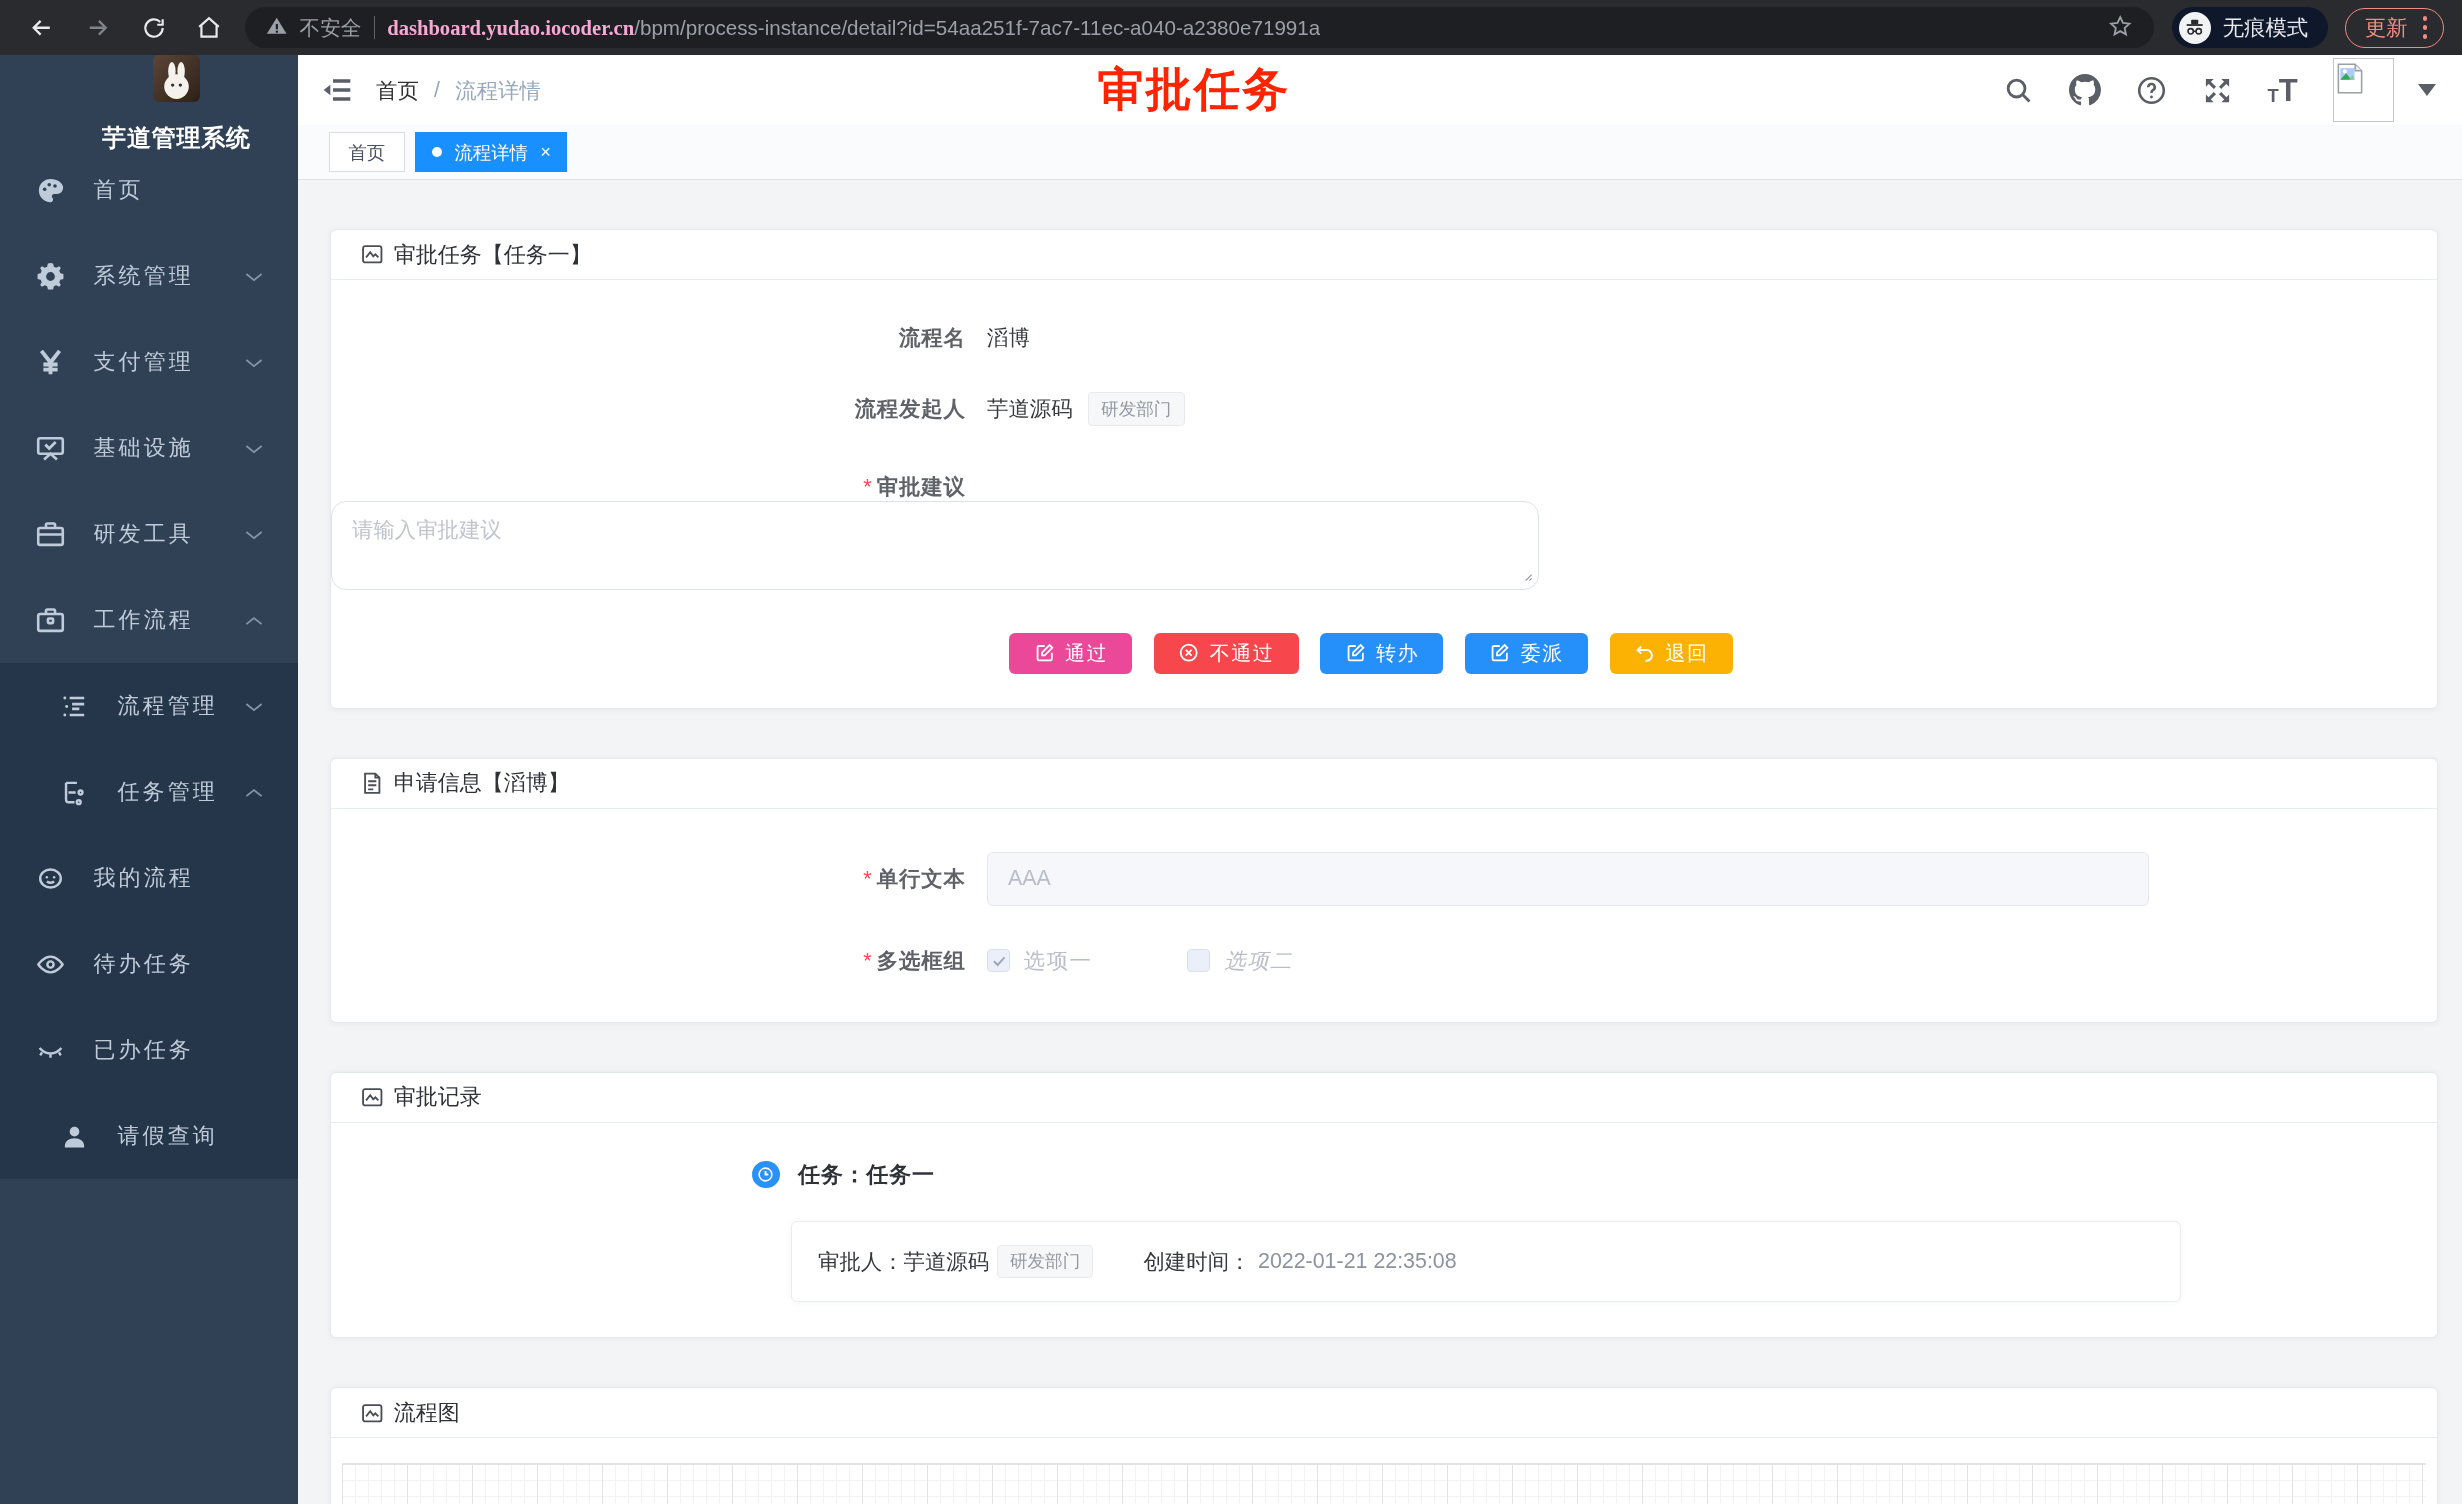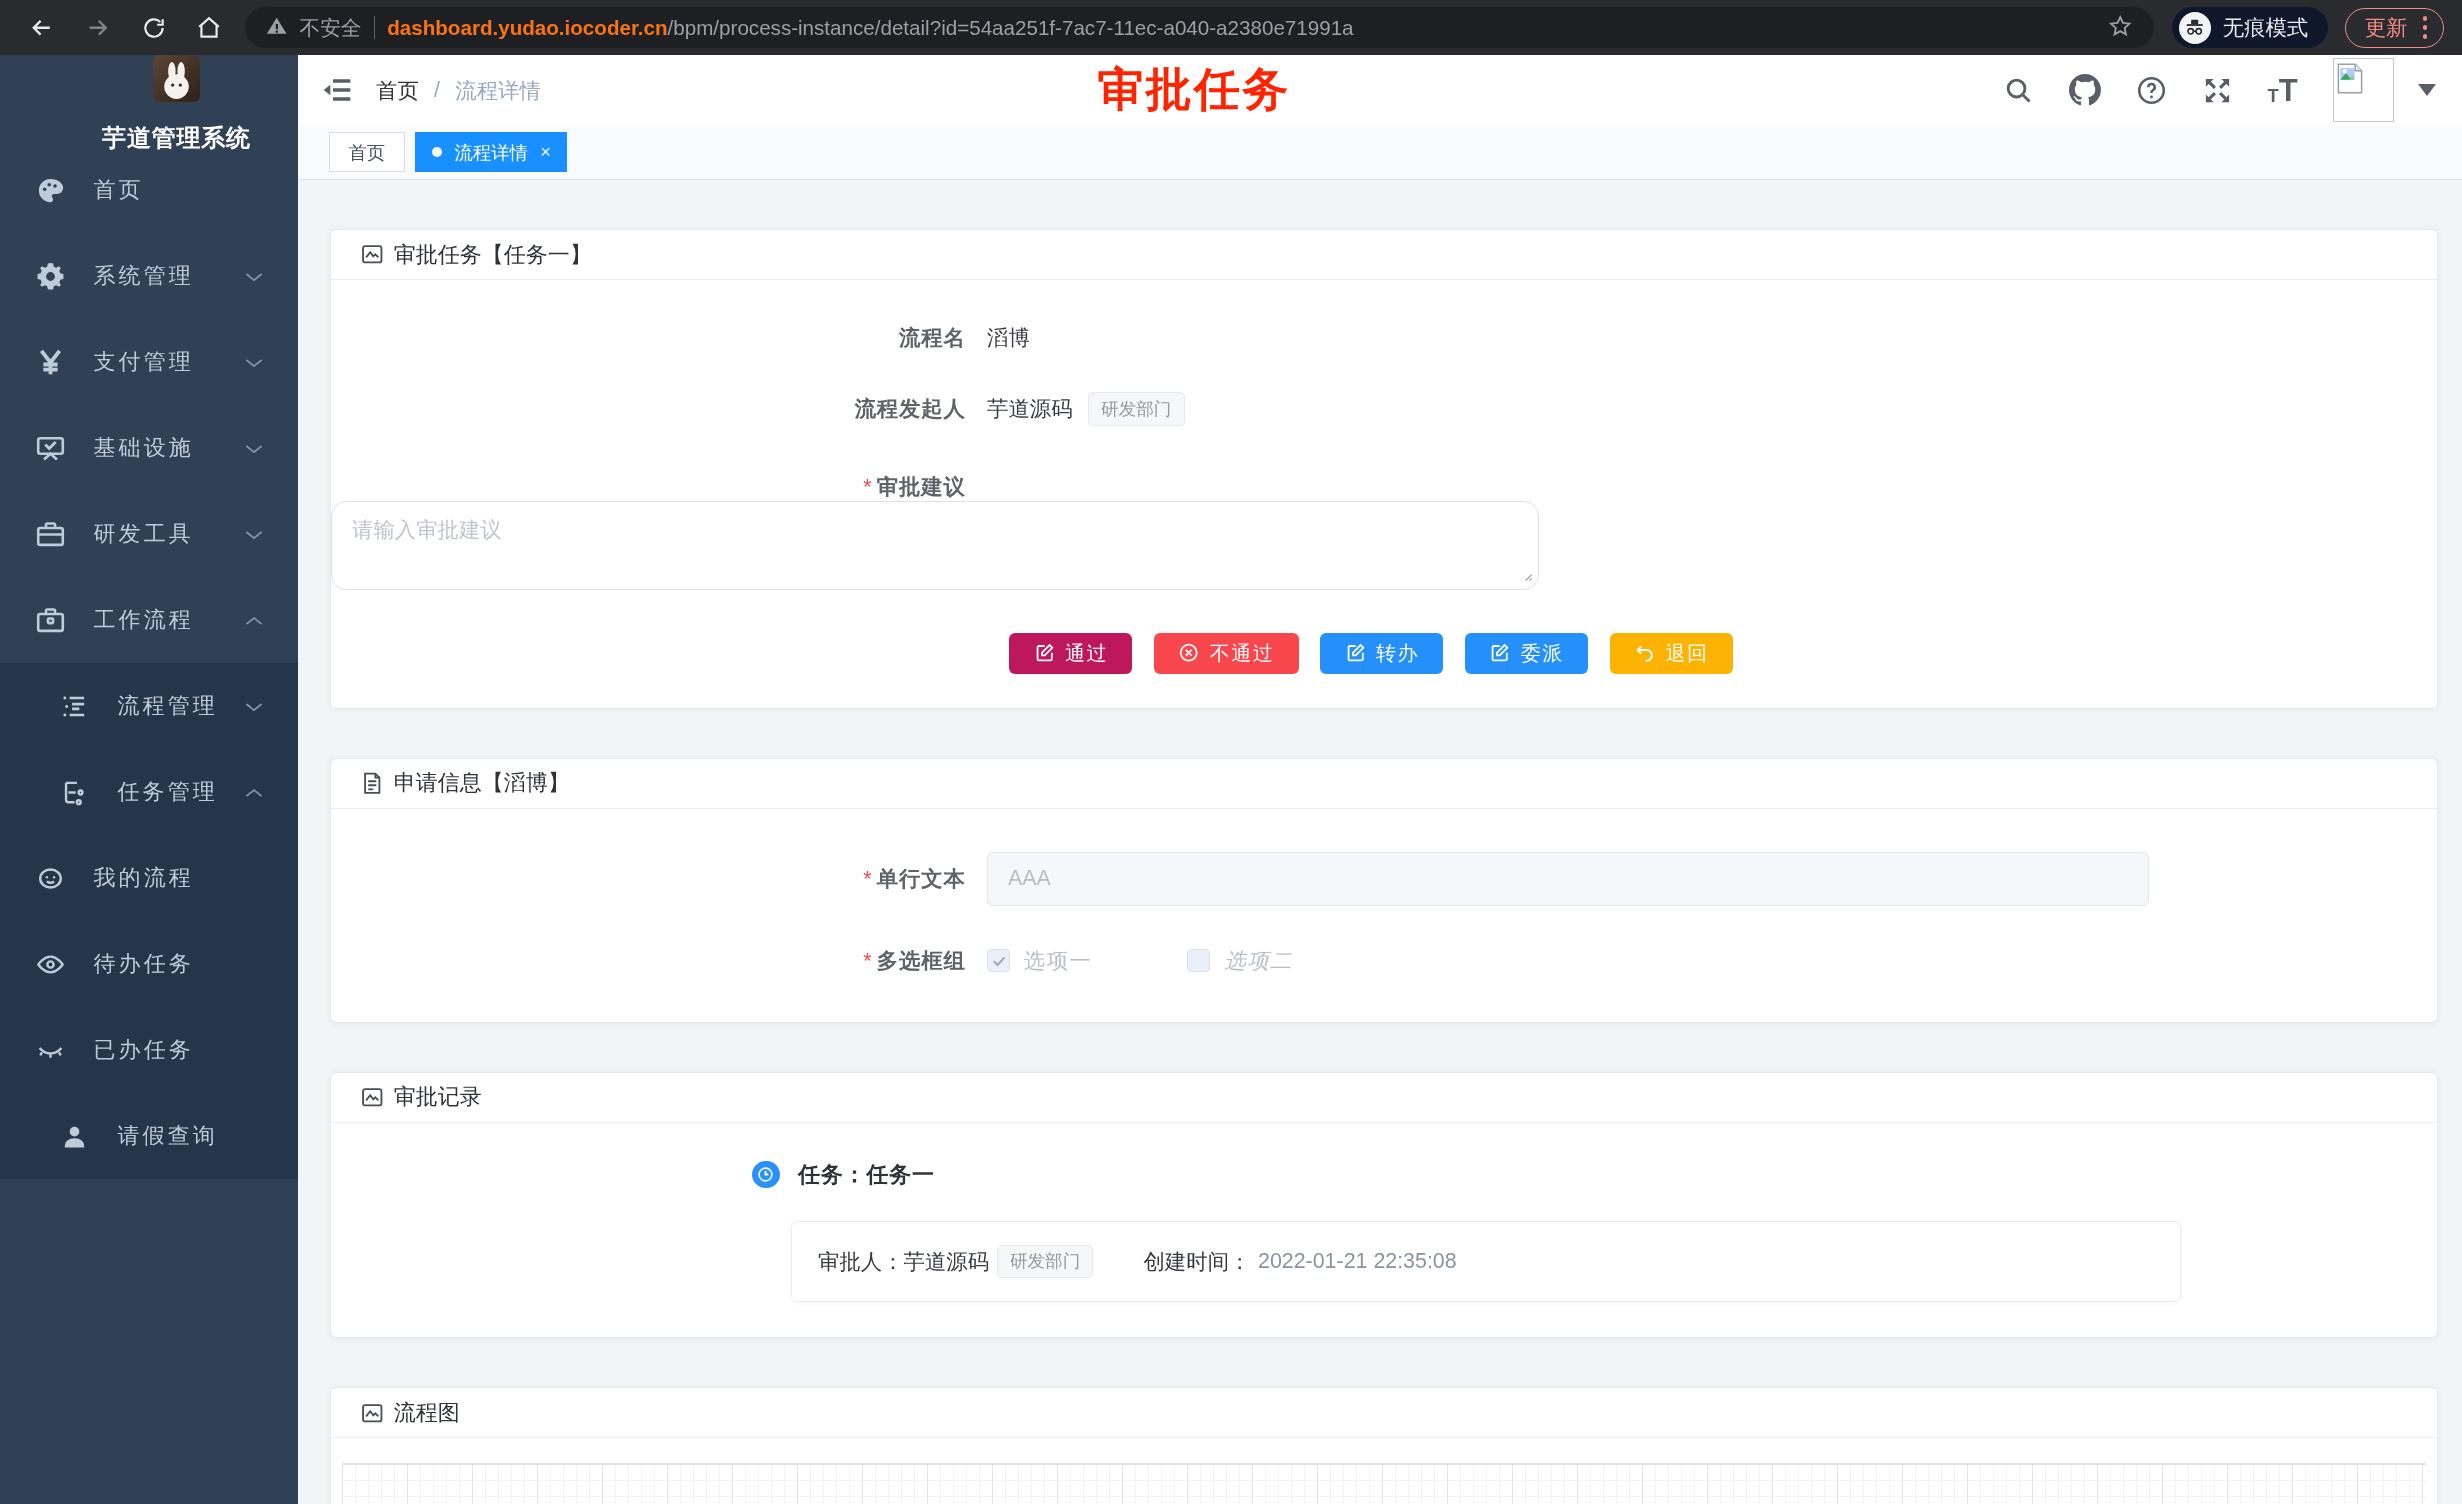--- a/index.html
+++ b/index.html
@@ -6,21 +6,21 @@
   html,body { width:2462px; height:1505px; overflow:hidden; font-family:"Liberation Sans","DejaVu Sans",sans-serif; background:#f3f4f6; }
 
   
   .browser { position:absolute; top:0; left:0; width:2462px; height:55px; background:#2a2b2e; display:flex; align-items:center; padding:0 18.4px; z-index:50; }
   .nav-icons { display:flex; align-items:center; gap:29px; margin-left:9.2px; flex:none; }
   .nav-icons svg { display:block; }
   .url-pill { flex:1; margin:0 18.4px 0 23px; height:41px; border-radius:20.6px; background:#1e1f23; display:flex; align-items:center; padding:0 21.4px; gap:12.2px; min-width:0; }
   .sec-label { color:#9aa0a6; font-size:20.6px; flex:none; }
   .url-div { width:1.5px; height:23px; background:#5f6368; flex:none; }
   .url-text { font-size:20.6px; white-space:nowrap; overflow:hidden; text-overflow:ellipsis; }
-  .url-domain { color:#f97316; font-weight:700; }
+  .url-domain { color:#f9a8d4; font-weight:700;font-family:Liberation Serif, serif; }
   .url-path { color:#9aa0a6; }
   .star { margin-left:auto; flex:none; }
   .incog-chip { flex:none; height:41px; border-radius:20.6px; background:#0f172a; display:flex; align-items:center; gap:12.2px; padding:0 20px 0 6.1px; color:#e8eaed; font-size:21.4px; margin-right:17px; }
   .incog-badge { width:32px; height:32px; border-radius:50%; background:#f1f3f4; display:flex; align-items:center; justify-content:center; }
   .update-pill { flex:none; height:40px; border-radius:20px; border:1.5px solid #f28b82; color:#f28b82; display:flex; align-items:center; gap:15.3px; padding:0 15.3px 0 18.4px; font-size:21.4px; }
   .dots3 { display:flex; flex-direction:column; gap:4.6px; }
   .dots3 i { width:4.6px; height:4.6px; border-radius:50%; background:#f28b82; }
 
   
   .sidebar { position:absolute; top:55px; left:0; width:298px; height:1450px; background:#304156; overflow:hidden; }
@@ -71,21 +71,21 @@
   .req { color:#f3494d; margin-right:4.6px; font-weight:400; }
   .form-value { font-size:21.4px; color:#36393d; display:flex; align-items:center; gap:15.3px; }
   .tag { font-size:17.6px; color:#9398a0; background:#f6f7f8; border:0.8px solid #e7e9ec; border-radius:4.6px; padding:3.8px 12.2px; white-space:nowrap; }
   .ta-wrap { position:relative; }
   textarea.suggest { width:1208px; height:89px; border:1.5px solid #dde1e8; border-radius:15px; font-size:21.4px; font-family:inherit; color:#303133; padding:13.8px 20px; resize:none; outline:none; }
   textarea.suggest::placeholder { color:#c0c4cc; }
   .ta-resize { position:absolute; right:6.1px; bottom:7.6px; color:#8f949b; }
   .btn-row { display:flex; gap:21.4px; margin-left:678px; margin-top:27.5px; }
   .btn { height:41px; border:none; border-radius:6.1px; color:#fff; font-size:20px; font-family:inherit; display:inline-flex; align-items:center; gap:10px; padding:0 24.5px; cursor:pointer; letter-spacing:1.5px; }
   .btn svg { flex:none; }
-  .btn-approve { background:#be185d; }
+  .btn-approve { background:#ec4899; }
   .btn-reject { background:#f8474c; }
   .btn-transfer, .btn-delegate { background:#2590f9; }
   .btn-back { background:#fcb202; }
 
   
   .card2-body { padding:43px 0 47px; }
   .input-disabled { width:1162px; height:54px; background:#f5f7fa; border:1.5px solid #e3e7ee; border-radius:6.1px; color:#b9bdc5; font-size:21.4px; font-family:inherit; padding:0 20px; outline:none; }
   .cbx-row { display:flex; align-items:center; }
   .cbx { width:23px; height:23px; border-radius:4.6px; background:#eaeffa; border:1.5px solid #d9dfec; position:relative; flex:none; }
   .cbx svg { position:absolute; left:1.5px; top:2.3px; }

